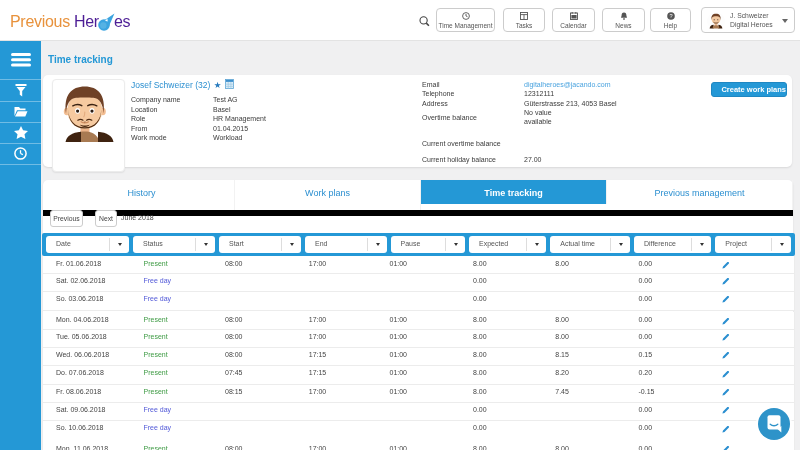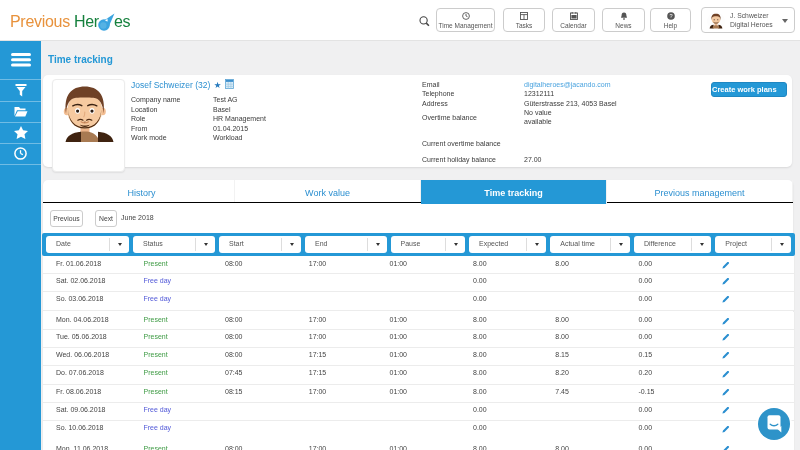--- a/index.html
+++ b/index.html
@@ -2,45 +2,45 @@
 <html><head>
 <meta charset="utf-8">
 <style>
 * { margin:0; padding:0; box-sizing:border-box; }
 html,body { width:800px; height:450px; overflow:hidden; background:#f0f0f1; font-family:"Liberation Sans",sans-serif; }
 .abs { position:absolute; }
 
 #topbar { position:absolute; left:0; top:0; width:800px; height:41px; background:#fff; border-bottom:1px solid #e3e3e3; z-index:5; }
 #logo { position:absolute; left:10px; top:12px; font-size:16px; letter-spacing:-0.3px; white-space:nowrap; }
 #logo .or { color:#e8923c; }
-#logo .bl { color:#15803d; }
+#logo .bl { color:#4c1d95; }
 #logo svg { vertical-align:-4px; margin:0 -1px; }
 .hbtn { position:absolute; top:8px; height:24px; background:#fff; border:1px solid #ccc; border-radius:4px; text-align:center; color:#555; font-size:6.5px; }
 .hbtn .ic { margin-top:2.5px; height:9px; }
 .hbtn .lb { margin-top:1px; }
 #chip { position:absolute; left:701px; top:7px; width:94px; height:26px; border:1px solid #ccc; border-radius:4px; background:#fff; }
 #chip .nm { position:absolute; left:28px; top:3px; font-size:6.8px; color:#555; line-height:9px; }
 #chip .car { position:absolute; right:6px; top:11px; width:0; height:0; border-left:3.5px solid transparent; border-right:3.5px solid transparent; border-top:4.5px solid #666; }
 
 #sidebar { position:absolute; left:0; top:41px; width:41px; height:409px; background:#2498d6; z-index:4; }
 .sitem { width:41px; display:flex; align-items:center; justify-content:center; border-bottom:1px solid rgba(255,255,255,.35); }
 
 #title { position:absolute; left:48px; top:54px; font-size:10px; font-weight:bold; color:#2498d6; }
 
 #card1 { position:absolute; left:43px; top:75px; width:749px; height:92px; background:#fff; border-radius:5px; box-shadow:0 1px 2px rgba(0,0,0,.10); }
 #avbox { position:absolute; left:9px; top:4px; width:73px; height:93px; background:#fff; border:1px solid #ececec; border-radius:4px; box-shadow:0 1px 1.5px rgba(0,0,0,.07); overflow:hidden; }
 #pname { position:absolute; left:88px; top:4px; font-size:8.5px; color:#2b8fd0; }
 .flab { position:absolute; left:88px; font-size:7px; color:#3a3a3a; }
 .fval { position:absolute; left:170px; font-size:7px; color:#3a3a3a; }
 .rlab { position:absolute; left:379px; font-size:7px; color:#3a3a3a; }
 .rval { position:absolute; left:481px; font-size:7px; color:#3a3a3a; }
-#cwp { position:absolute; left:668px; top:7px; width:76px; height:15px; background:#2498d6; border:1px solid #1f87c2; border-radius:3px; color:#fff; font-size:7.5px; font-weight:bold; text-align:left; line-height:13px; }
+#cwp { position:absolute; left:668px; top:7px; width:76px; height:15px; background:#2498d6; border:1px solid #1f87c2; border-radius:3px; color:#fff; font-size:7.5px; font-weight:bold; text-align:right; line-height:13px; }
 
 #card2 { position:absolute; left:43px; top:180px; width:750px; height:270px; background:#fff; border-radius:5px 5px 0 0; box-shadow:0 1px 2px rgba(0,0,0,.10); }
-#tabs { position:absolute; left:0; top:0; width:750px; height:23px; display:flex; border-bottom:1px solid #000000; padding-left:6px; }
+#tabs { position:absolute; left:0; top:0; width:750px; height:36px; display:flex; border-bottom:6px solid #000000; padding-left:6px; }
 #tabs .tab { flex:1; text-align:center; font-size:9px; color:#2b8fd0; line-height:26px; border-right:1px solid #f2f2f2; }
 #tabs .tab.act { background:#2498d6; color:#fff; height:24px; font-weight:bold; }
 .navbtn { position:absolute; top:30px; height:17px; border:1px solid #ccc; border-radius:3px; background:#fff; font-size:6.8px; color:#444; text-align:center; line-height:15px; }
 #june { position:absolute; left:78px; top:34px; font-size:7px; color:#444; }
 
 #thead { position:absolute; left:-1px; top:53px; width:753px; height:22.5px; background:#2498d6; border-radius:2px; display:flex; align-items:center; padding:0 0 0 2px; }
 .hcell { height:17.5px; margin:0 2px; background:#fff; border-radius:3px; position:relative; }
 .hcell .t { position:absolute; left:10px; top:4.8px; font-size:7px; color:#555; }
 .hcell .sep { position:absolute; right:19px; top:2px; bottom:2px; width:1px; background:#ddd; }
 .hcell .c { position:absolute; right:7px; top:7px; width:0; height:0; border-left:2.8px solid transparent; border-right:2.8px solid transparent; border-top:3.5px solid #333; }
@@ -241,21 +241,21 @@
   <div class="rval" style="top:43px;">available</div>
   <div class="rlab" style="top:65px;">Current overtime balance</div>
   <div class="rlab" style="top:80.5px;">Current holiday balance</div>
     <div class="rval" style="top:80.5px;">27.00</div>
   <div id="cwp">Create work plans</div>
 </div>
 
 <div id="card2">
   <div id="tabs">
     <div class="tab">History</div>
-    <div class="tab">Work value</div>
+    <div class="tab">Work plans</div>
     <div class="tab act">Time tracking</div>
     <div class="tab">Previous management</div>
   </div>
   <div class="navbtn" style="left:7px;width:33px;">Previous</div>
   <div class="navbtn" style="left:52px;width:22px;">Next</div>
   <div id="june">June 2018</div>
 
   <div id="thead">
     <div class="hcell" style="width:83px;">
         <span class="t">Date</span>

